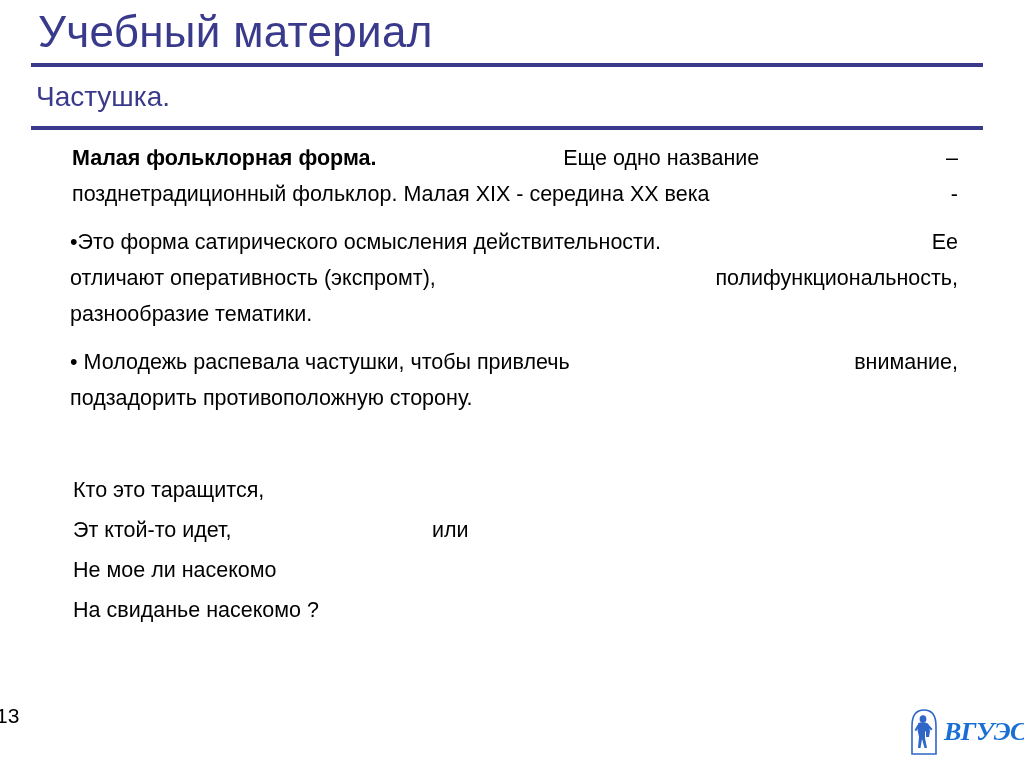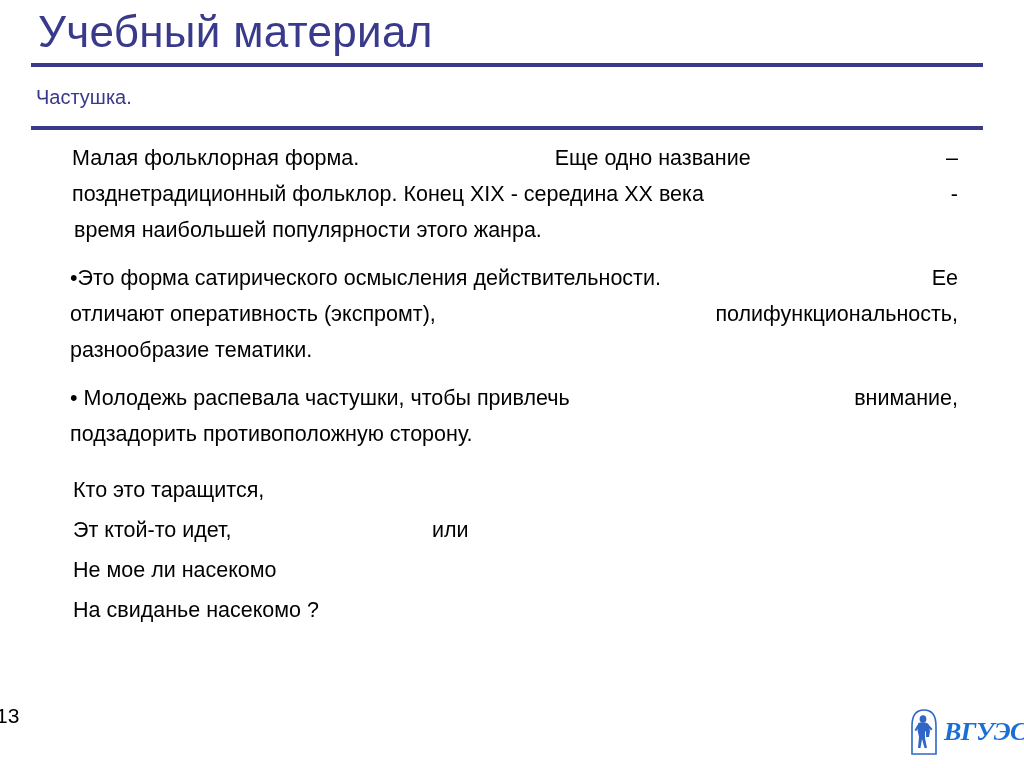--- a/index.html
+++ b/index.html
@@ -50,21 +50,21 @@
     height: 4px;
     background: #3a3a8c;
   }
   .rule-top { top: 63px; }
   .rule-bottom { top: 126px; }
   .slide-subtitle {
     position: absolute;
     left: 36px;
     top: 79px;
     width: 940px;
-    font-size: 20px;
+    font-size: 28px;
     line-height: 36px;
     font-weight: 400;
     color: #3a3a8c;
     white-space: nowrap;
   }
 
   
   .body-block {
     position: absolute;
     left: 70px;
@@ -76,21 +76,21 @@
     line-height: 36px;
     text-align: justify;
     text-justify: inter-word;
     margin: 0 0 1px 0;
     color: #000000;
   }
   .para.first {
     text-indent: 2px;
   }
   .para b {
-    font-weight: normal;
+    font-weight: bold;
   }
   
   .jline {
     display: flex;
     justify-content: space-between;
     white-space: nowrap;
     font-size: 21.5px;
     line-height: 36px;
   }
   .jline.last {
@@ -172,25 +172,22 @@
 
   <div class="body-block">
 
     <div class="para first">
       <div class="jline">
         <span><b>Малая фольклорная форма.</b></span>
         <span>Еще одно название</span>
         <span>–</span>
       </div>
       <div class="jline">
-        <span>позднетрадиционный фольклор. Конец XIX - середина XX века</span>
+        <span>позднетрадиционный фольклор. Малая XIX - середина XX века</span>
         <span>-</span>
-      </div>
-      <div class="jline last">
-        <span>время наибольшей популярности этого жанра.</span>
       </div>
     </div>
 
     <div class="p-gap"></div>
 
     <div class="para">
       <div class="jline">
         <span><span>•</span><span>Это форма сатирического осмысления действительности.</span></span>
         <span>Ее</span>
       </div>

